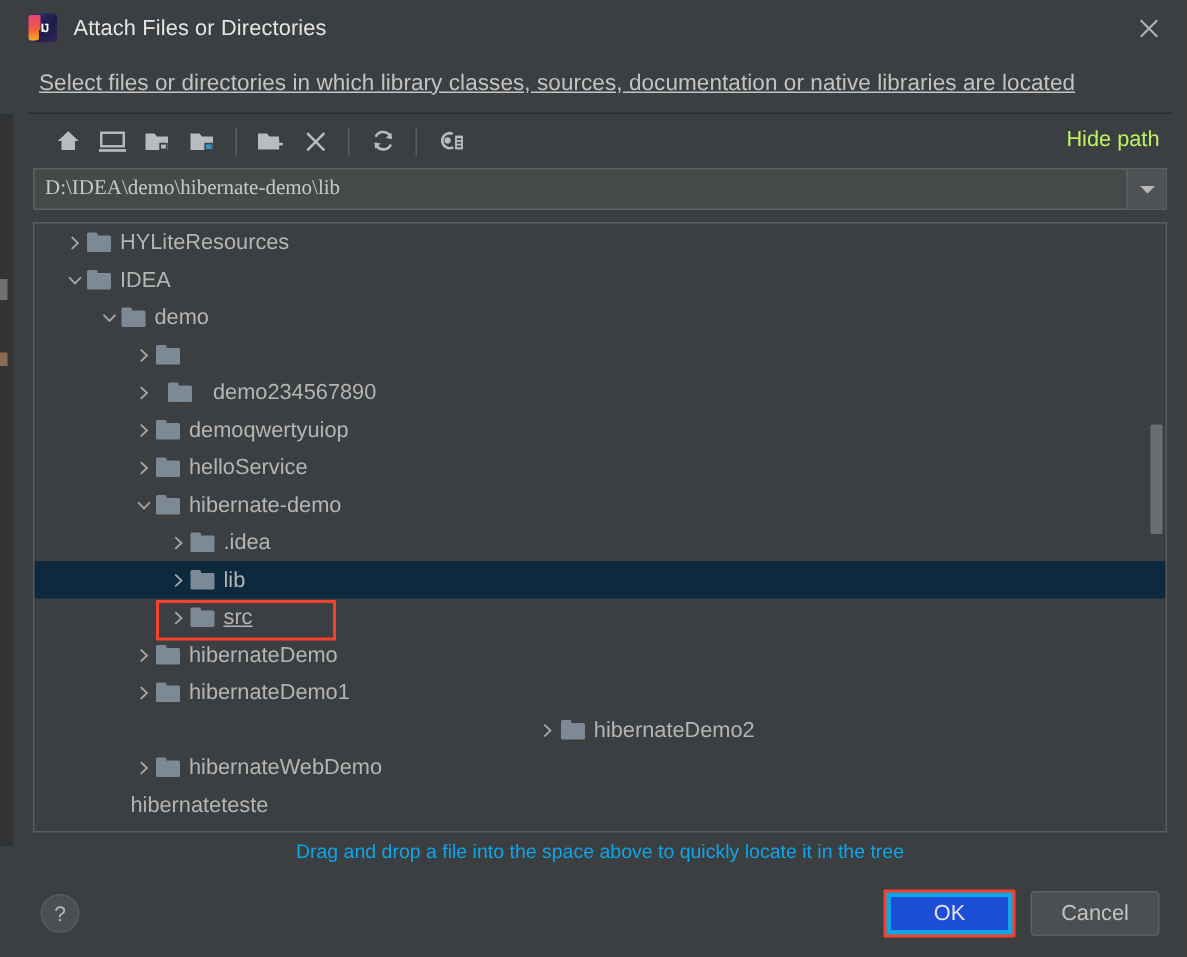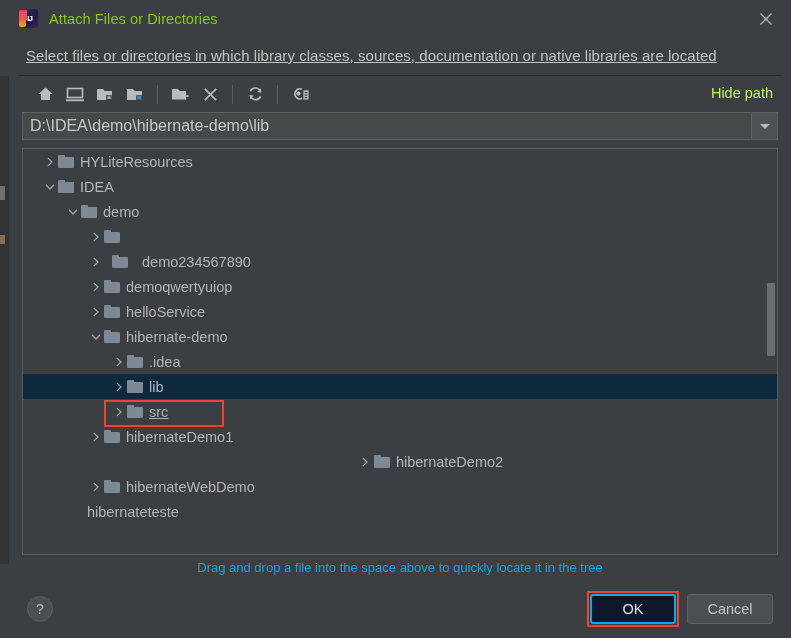--- a/index.html
+++ b/index.html
@@ -91,21 +91,21 @@
     color: #ffffff;
     font-size: 8px;
     font-weight: bold;
     line-height: 11px;
     text-align: center;
     font-family: "Liberation Sans", sans-serif;
     letter-spacing: -1px;
   }
   .title-text {
     font-size: 14.5px;
-    color: #84cc16;
+    color: #e5e5e5;
     letter-spacing: .1px;
   }
   .close-btn {
     position: absolute;
     right: 12px; top: 6px;
     width: 26px; height: 26px;
     display: flex; align-items: center; justify-content: center;
     cursor: pointer;
   }
 
@@ -174,22 +174,22 @@
     background: #45494a;
     height: 26px;
     box-sizing: border-box;
   }
   .path-input {
     flex: 1 1 auto;
     background: transparent;
     border: none;
     outline: none;
     color: #c8c8c8;
-    font-size: 16px;
-    font-family: Liberation Sans, sans-serif;
+    font-size: 14px;
+    font-family: Liberation Serif, serif;
     padding: 0 7px;
   }
   .path-drop {
     width: 25px;
     border-left: 1px solid #5e6060;
     background: #4e5254;
     display: flex;
     align-items: center;
     justify-content: center;
     cursor: pointer;
@@ -325,22 +325,22 @@
     padding: 0 18px;
     border-radius: 3px;
     font-size: 14.5px;
     display: flex;
     align-items: center;
     justify-content: center;
     cursor: pointer;
     box-sizing: border-box;
   }
   .btn-ok {
-    background: #0f172a;
-    border: 2px solid #0ea5e9;
+    background: #1d4ed8;
+    border: 4px solid #0ea5e9;
     color: #e3e3e3;
     position: relative;
   }
   .btn-cancel {
     background: #4c4f51;
     border: 1px solid #5d6062;
     color: #c2c2c2;
   }
   .btn-redbox {
     position: absolute;
@@ -600,20 +600,32 @@
           <div class="trow" style="padding-left: 64px;">
             <div class="twist">
               <svg width="10" height="10" viewBox="0 0 10 10">
                 <path d="M3.2 1.4 L7 5 L3.2 8.6" stroke="#a6a6a6" stroke-width="1.25" fill="none" stroke-linecap="round"></path>
               </svg>
             </div>
             <div class="folder-ico">
               <div class="ft"></div>
               <div class="fb"></div>
             </div>
+            <span class="tlabel">hibernateDemo</span>
+          </div>
+          <div class="trow" style="padding-left: 64px;">
+            <div class="twist">
+              <svg width="10" height="10" viewBox="0 0 10 10">
+                <path d="M3.2 1.4 L7 5 L3.2 8.6" stroke="#a6a6a6" stroke-width="1.25" fill="none" stroke-linecap="round"></path>
+              </svg>
+            </div>
+            <div class="folder-ico">
+              <div class="ft"></div>
+              <div class="fb"></div>
+            </div>
             <span class="tlabel">hibernateDemo1</span>
           </div>
           <div class="trow" style="padding-left: 64px; justify-content: center;">
             <div class="twist">
               <svg width="10" height="10" viewBox="0 0 10 10">
                 <path d="M3.2 1.4 L7 5 L3.2 8.6" stroke="#a6a6a6" stroke-width="1.25" fill="none" stroke-linecap="round"></path>
               </svg>
             </div>
             <div class="folder-ico">
               <div class="ft"></div>

